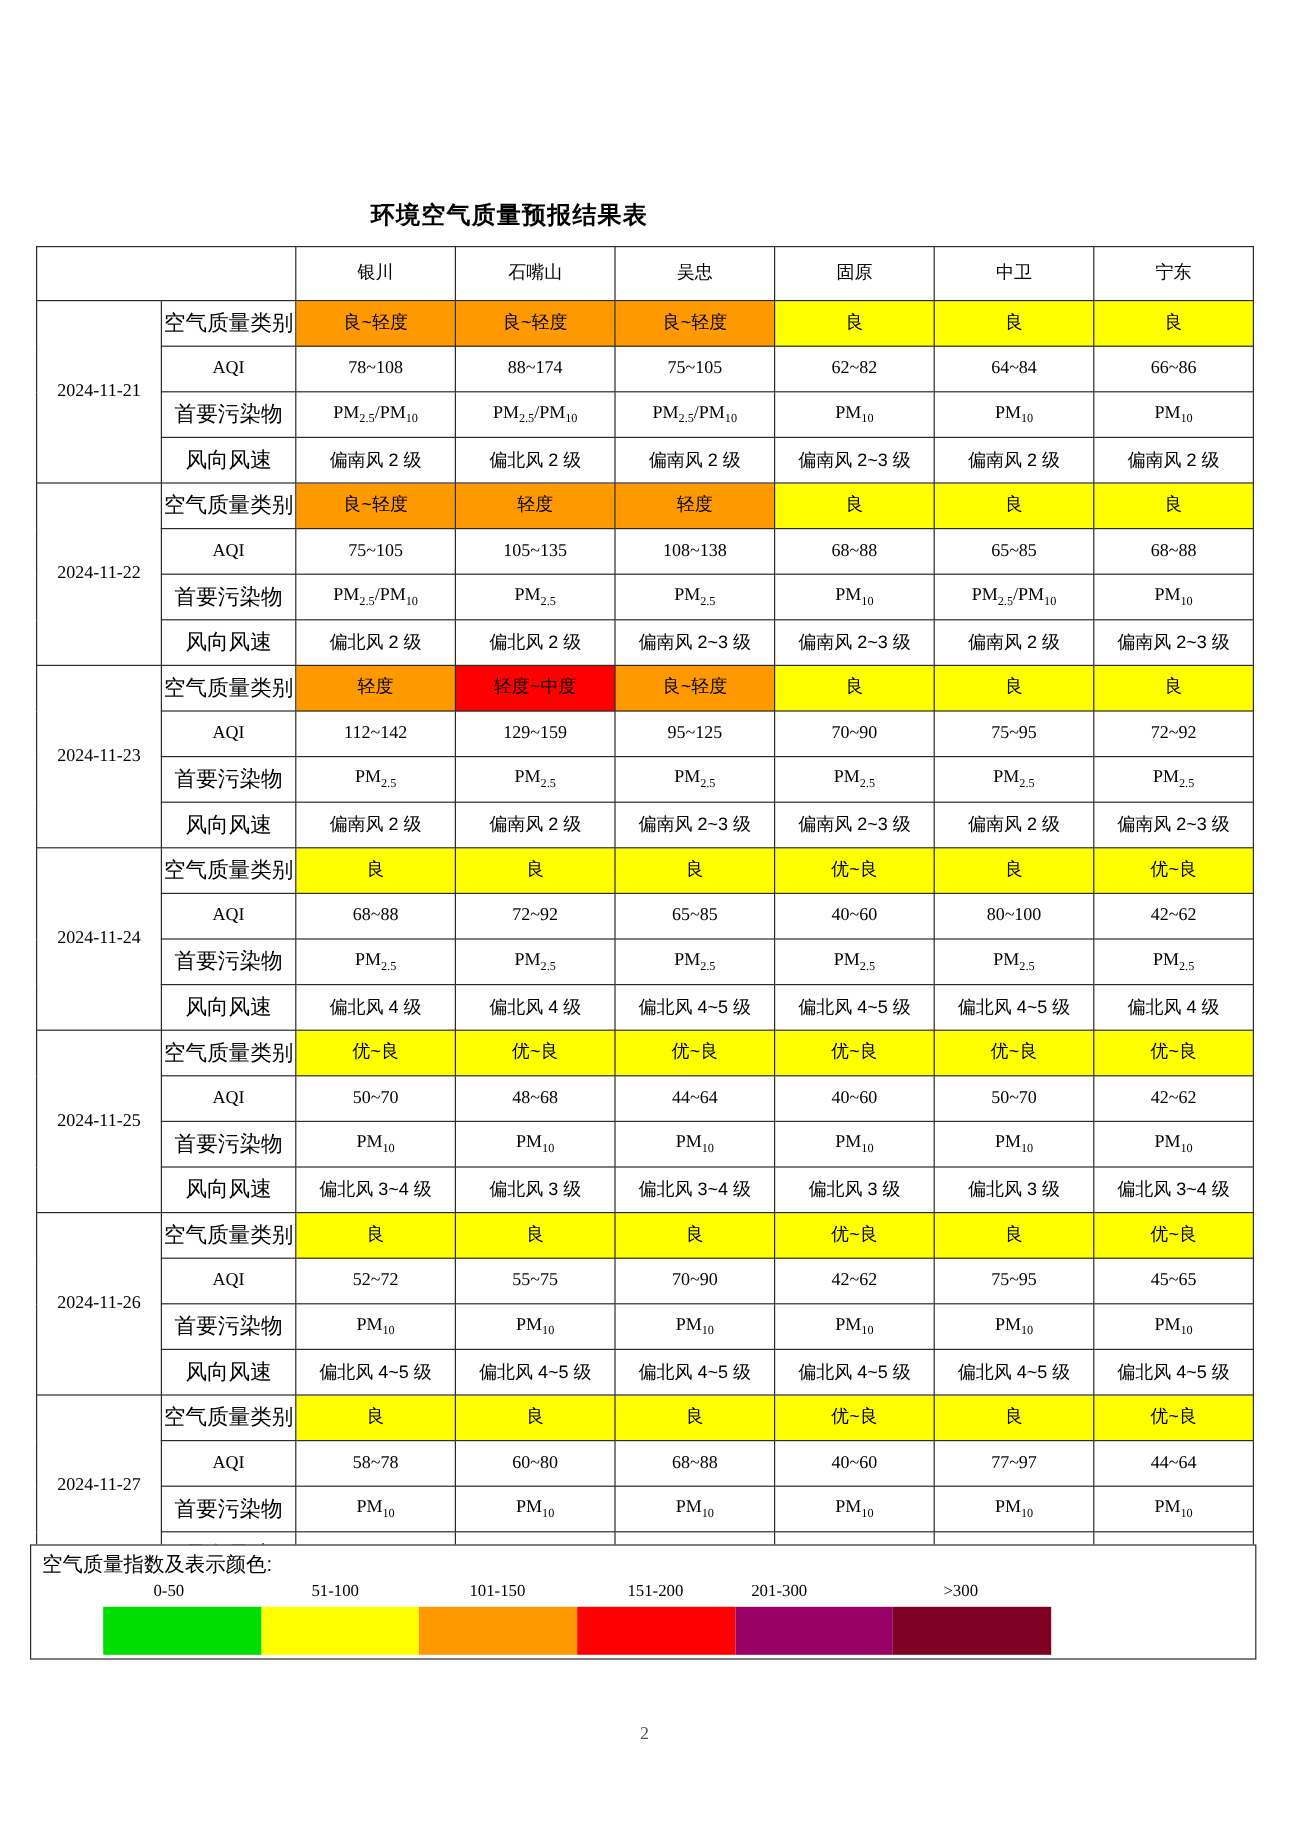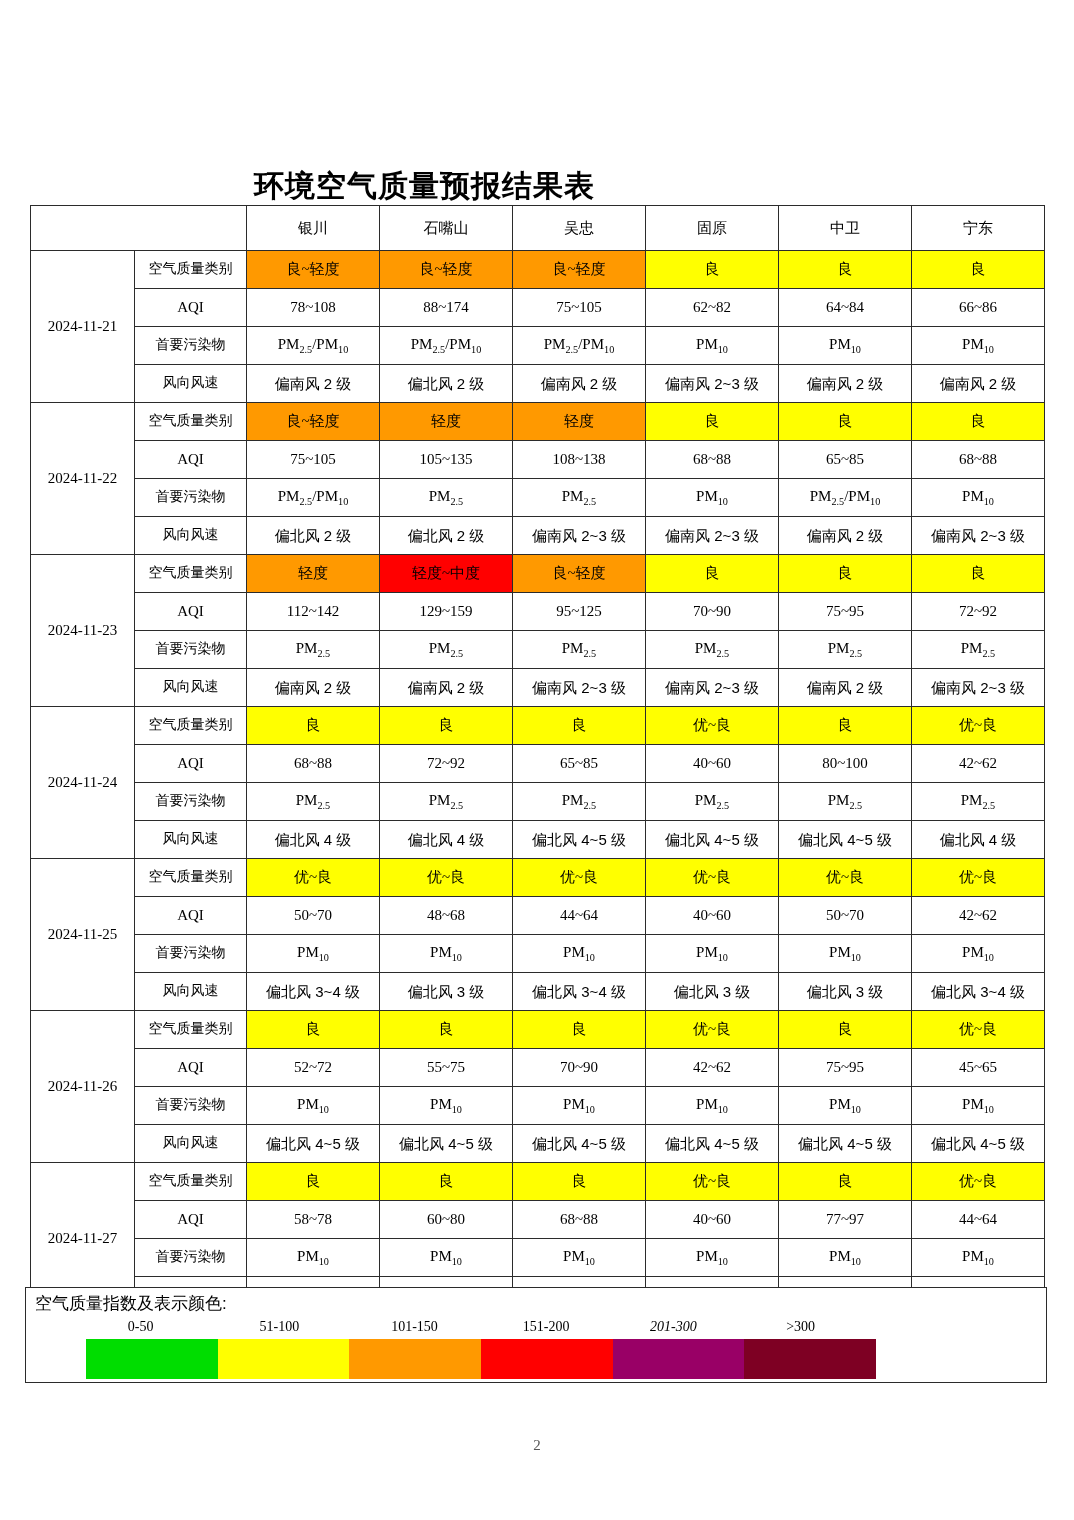--- a/index.html
+++ b/index.html
@@ -17,21 +17,21 @@
     position: absolute;
     left: 0; top: 0;
     width: 1074px; height: 1520px;
   }
   .title {
     position: absolute;
     left: 0; top: 166px;
     width: 849px;
     text-align: center;
     font-family: "Liberation Sans", "DejaVu Sans", sans-serif;
-    font-size: 30px;
+    font-size: 20px;
     font-weight: bold;
     letter-spacing: 1px;
     color: #000;
   }
   table.aqi {
     position: absolute;
     left: 30px; top: 205px;
     width: 1014px;
     border-collapse: collapse;
     table-layout: fixed;
@@ -60,29 +60,29 @@
     font-size: 14px;
     font-family: "Liberation Serif", "DejaVu Serif", serif;
     background: #fff;
   }
   td.rowlabel {
     font-size: 14px;
     height: 37px;
     background: #fff;
   }
   td.rowlabel.cn {
+    font-family: Liberation Sans, sans-serif;
+    font-size: 18px;
+  }
+  td.rowlabel.aqi-lbl {
+    font-family: "Liberation Serif", "DejaVu Serif", serif;
+    font-size: 15px;
+  }
+  td.cat-cell {
     font-family: Liberation Mono, monospace;
-    font-size: 14px;
-  }
-  td.rowlabel.aqi-lbl {
-    font-family: "Liberation Serif", "DejaVu Serif", serif;
-    font-size: 15px;
-  }
-  td.cat-cell {
-    font-family: Liberation Serif, serif;
     font-size: 18px;
     font-weight: bold;
     height: 37px;
     margin-top: 32px;
   }
   td.aqi-cell {
     font-family: "Liberation Serif", "DejaVu Serif", serif;
     font-size: 16px;
     height: 37px;
     background: #fff;
@@ -449,21 +449,21 @@
       </tbody>
   </table>
 
   <div class="legend-box">
     <div class="legend-title">空气质量指数及表示颜色:</div>
     <div class="legend-ticks" id="legend-ticks">
         <span style="left: 41.8333px;">0-50</span>
         <span style="left: 173.5px;">51-100</span>
         <span style="left: 305.167px;">101-150</span>
         <span style="left: 436.833px;">151-200</span>
-        <span style="left: 564px; font-style: italic;">201-300</span>
+        <span style="left: 540px;">201-300</span>
         <span style="left: 700.167px;">&gt;300</span>
       </div>
     <div class="legend-bar" id="legend-bar">
         <div style="background: rgb(0, 221, 0);"></div>
         <div style="background: rgb(255, 255, 0);"></div>
         <div style="background: rgb(255, 153, 0);"></div>
         <div style="background: rgb(255, 0, 0);"></div>
         <div style="background: rgb(153, 0, 102);"></div>
         <div style="background: rgb(126, 0, 35);"></div>
       </div>

